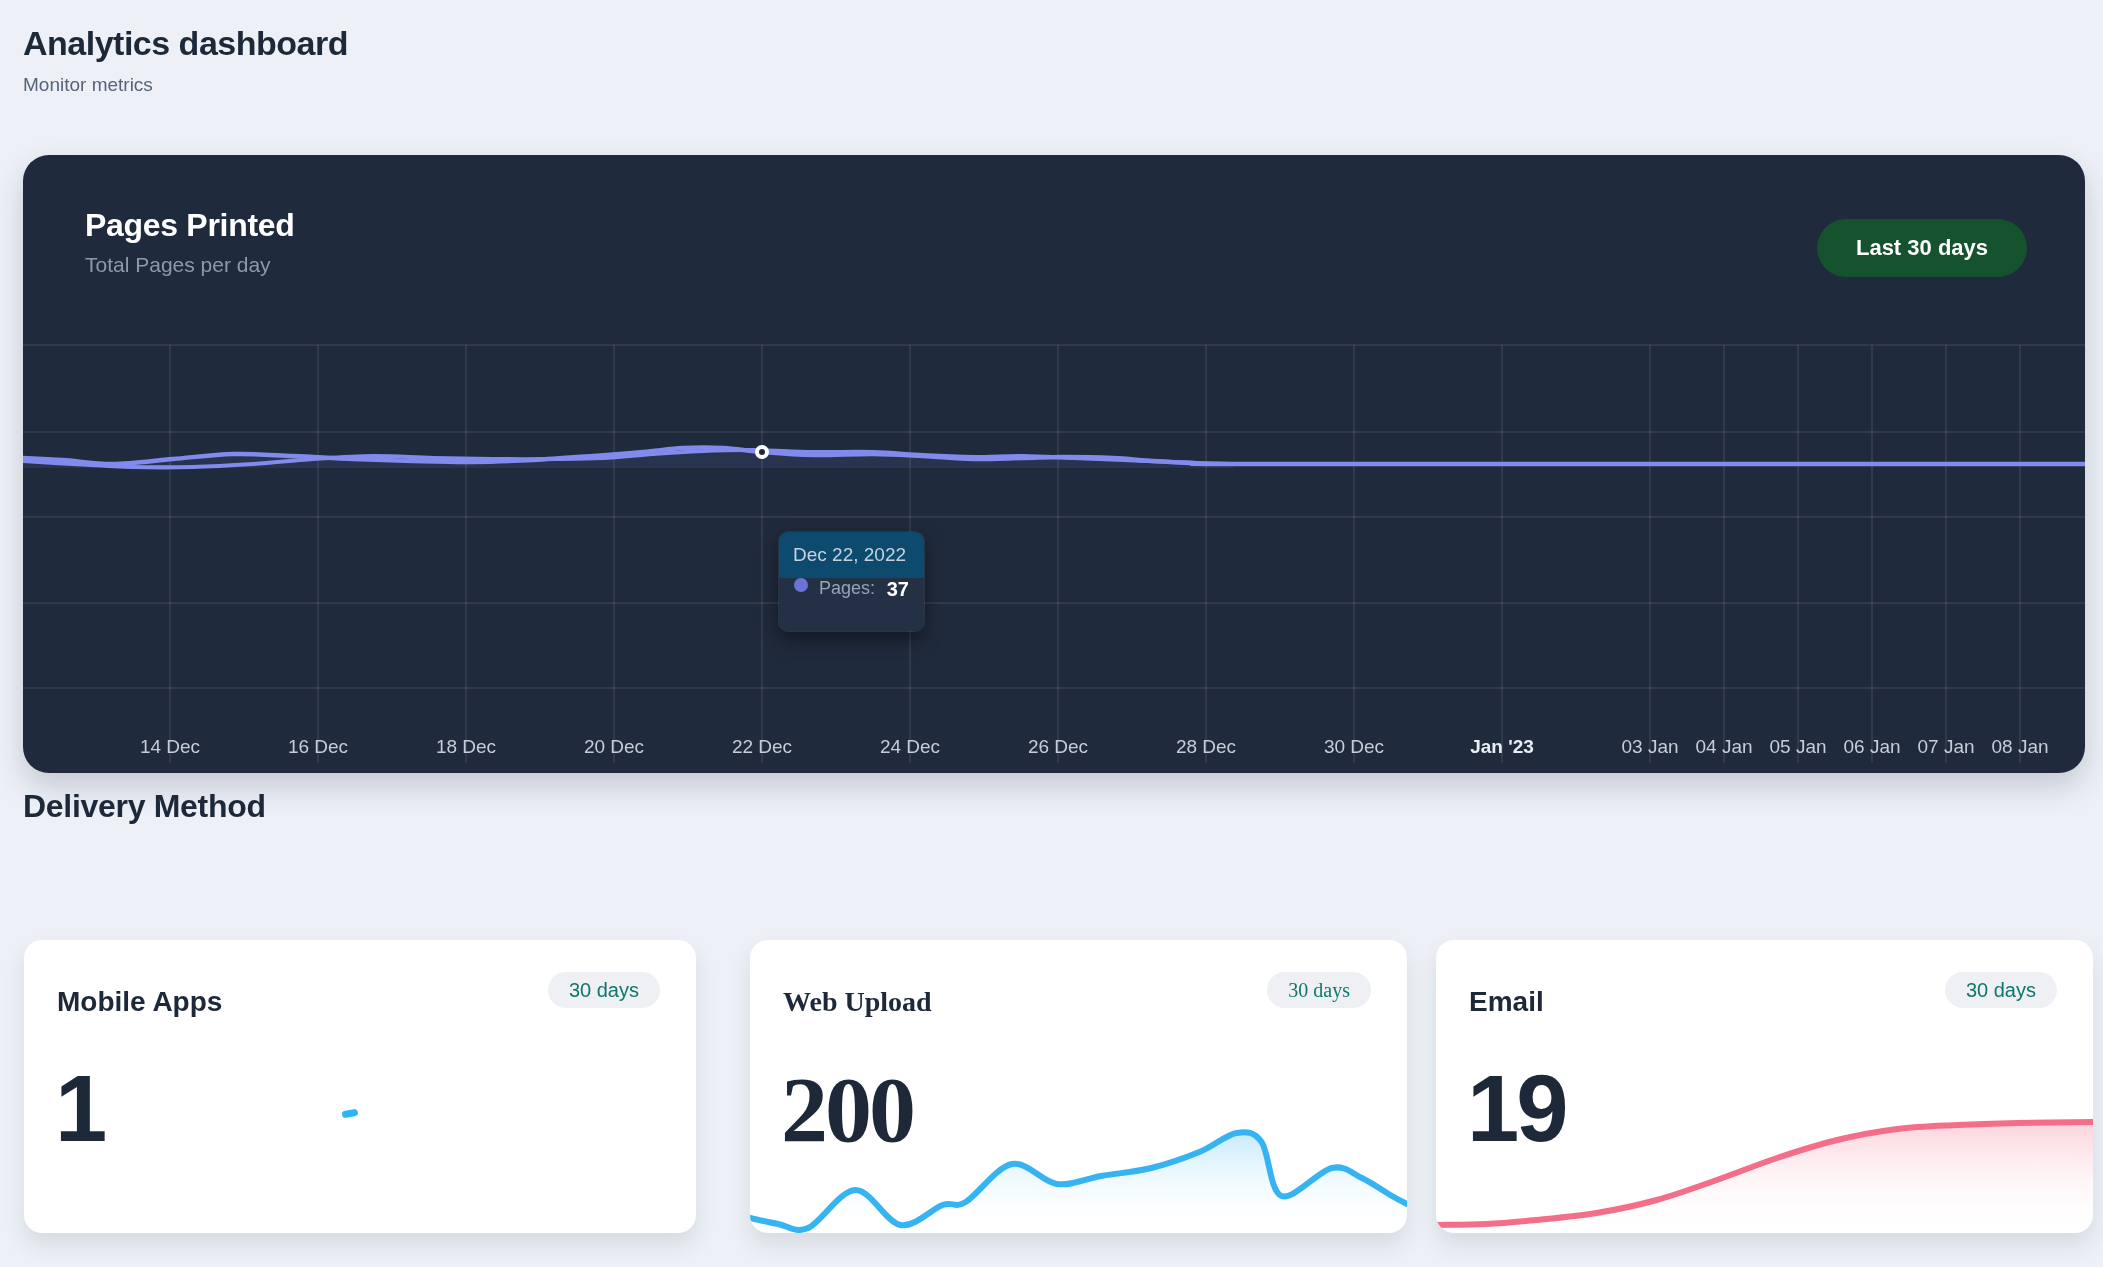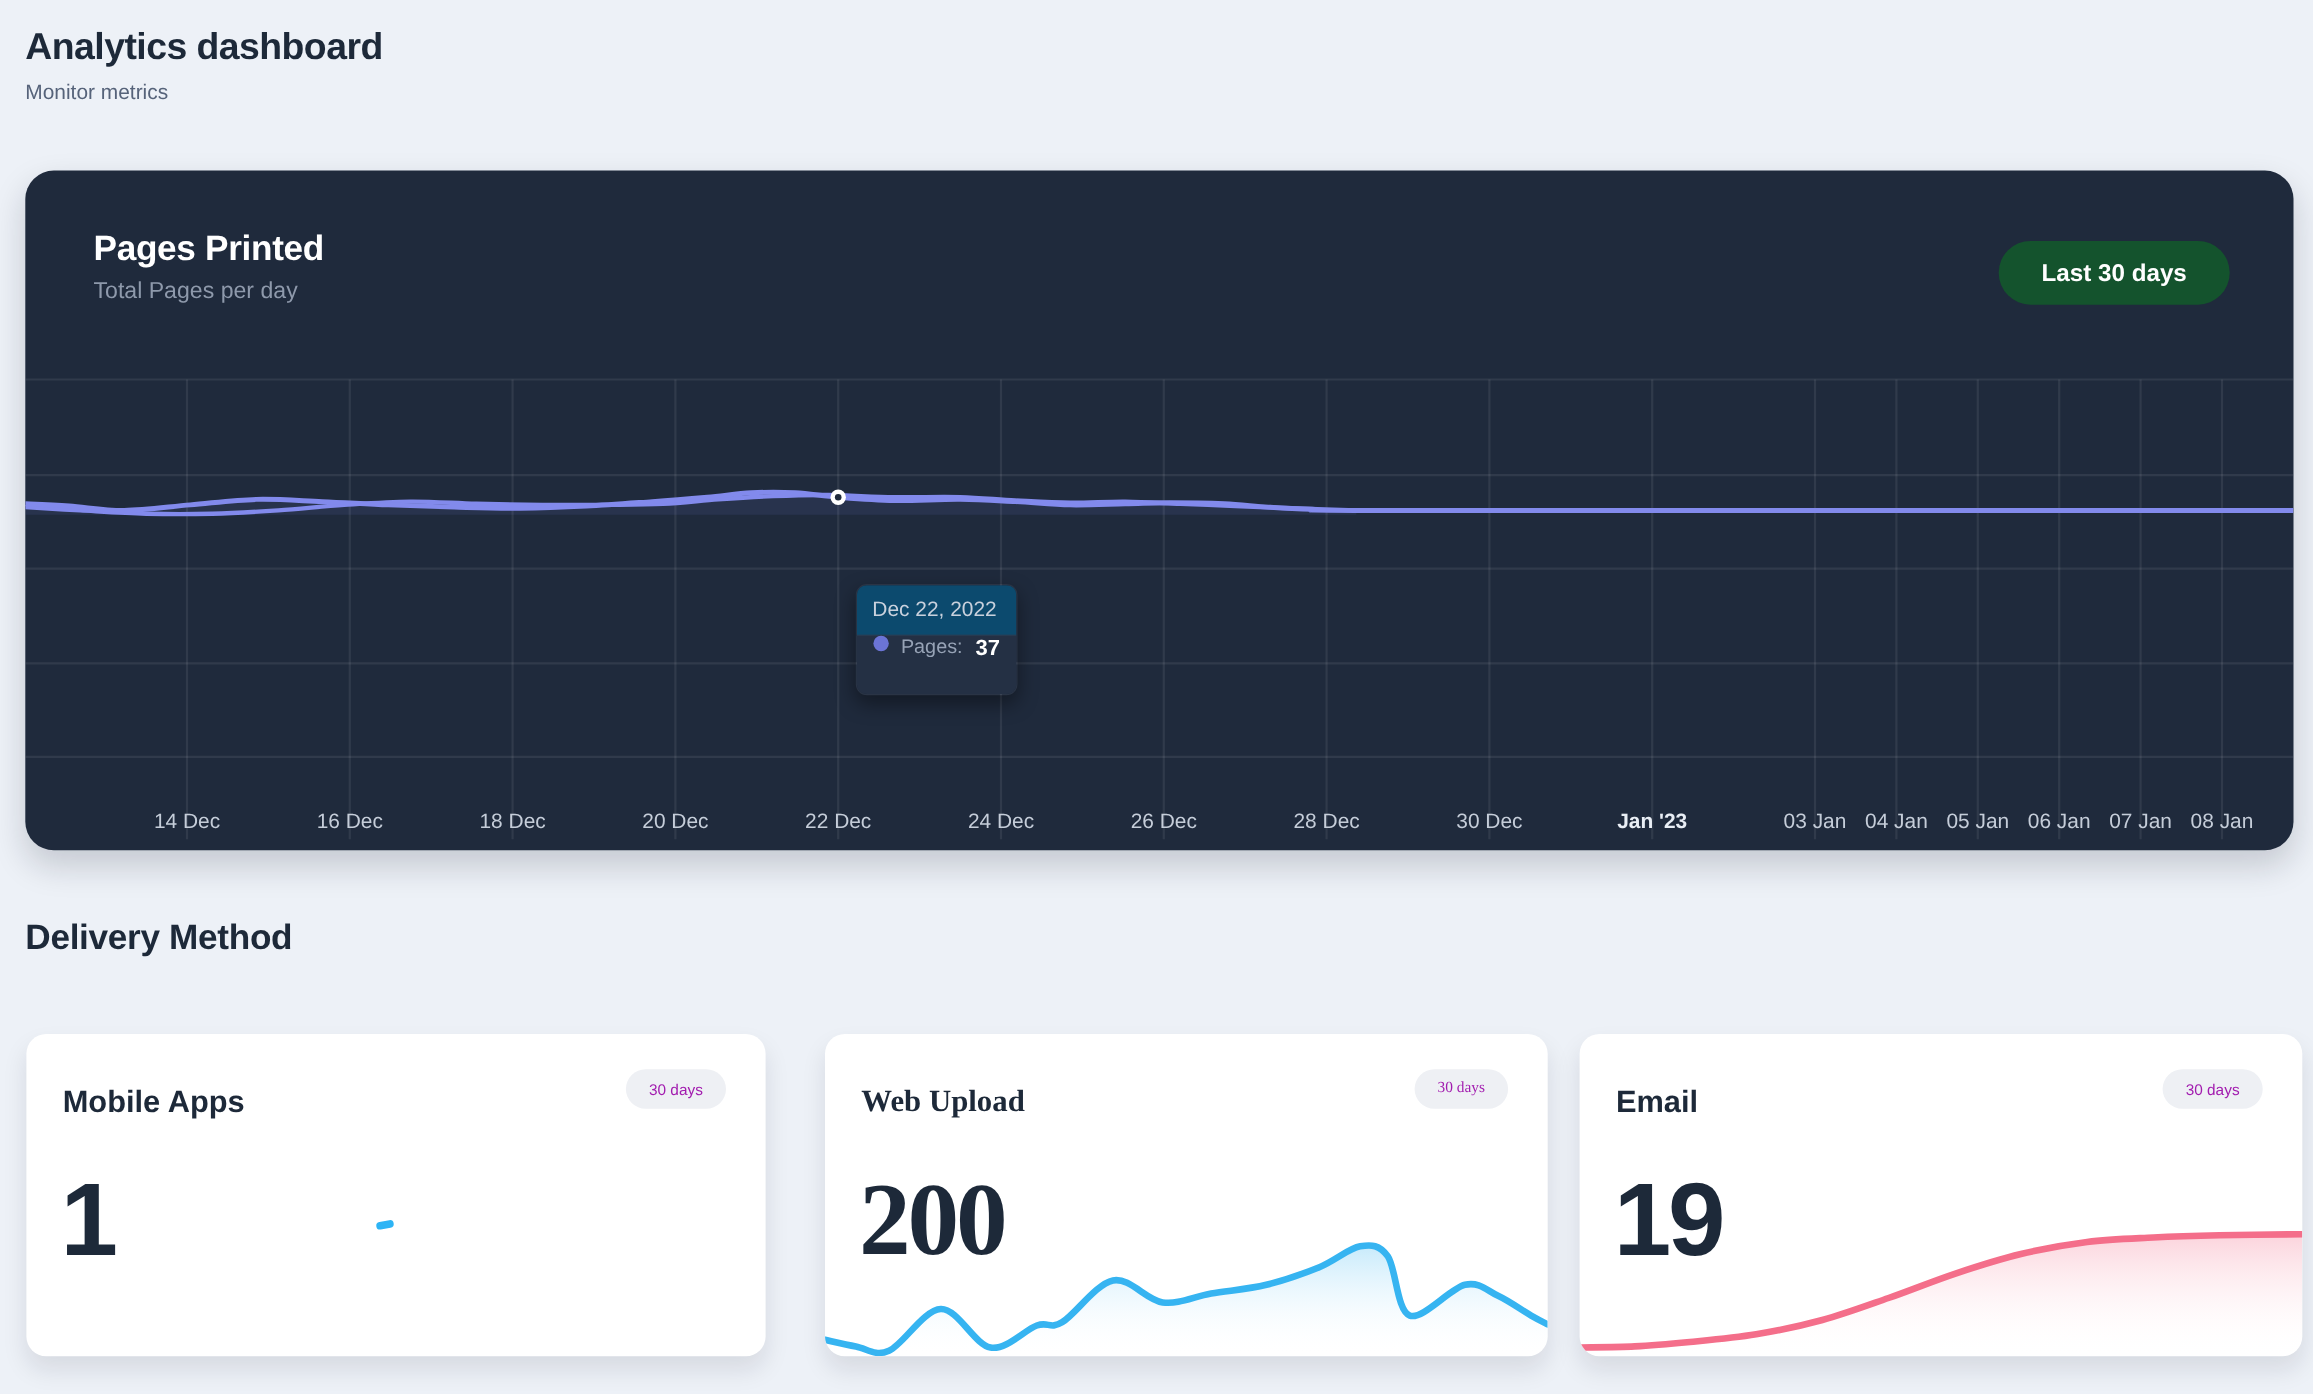--- a/index.html
+++ b/index.html
@@ -42,31 +42,31 @@
     border-bottom:1px solid #303D52;
   }
   .tooltip-body{
     height:53px;background:#243044;
     display:flex;padding:0 15px;
   }
   .tooltip-dot{width:14px;height:14px;border-radius:50%;background:#6B74D6;flex:0 0 auto;}
   .tooltip-label{margin-left:11px;color:#97A3B6;font-size:18px;}
   .tooltip-value{margin-left:auto;color:#FFFFFF;font-size:20px;font-weight:700;}
   
-  .section-heading{left:23px;top:834px;font-size:32px;font-weight:700;color:#1D2939;letter-spacing:-0.3px;}
+  .section-heading{left:23px;top:788px;font-size:32px;font-weight:700;color:#1D2939;letter-spacing:-0.3px;}
   .delivery-card{
     top:940px;width:657px;height:293px;background:#FFFFFF;border-radius:18px;
     box-shadow:0 12px 22px rgba(16,24,40,0.10);
     overflow:hidden;
   }
   .card-1{left:24px;padding-left:15px;} .card-2{left:750px;font-family:Liberation Serif, serif;} .card-3{left:1436px;}
   .card-title{position:absolute;left:33px;top:46px;font-size:28px;font-weight:700;color:#1D2939;}
   .days-badge{
     position:absolute;right:36px;top:32px;height:36px;padding:0 21px;
-    background:#EEF0F4;border-radius:18px;color:#a21caf;font-size:14px;
+    background:#EEF0F4;border-radius:18px;color:#0f766e;font-size:20px;
     display:flex;align-items:center;
   }
   .card-value{position:absolute;left:31px;top:122px;font-size:94px;font-weight:800;color:#1D2939;line-height:1;letter-spacing:-3px;}
   .sparkline{position:absolute;left:0;bottom:0;width:100%;height:115px;display:block;}
   .spark-dash{position:absolute;left:318px;top:170px;width:16px;height:7px;border-radius:4px;transform:rotate(-10deg);}
 </style>
 </head>
 <body>
 
 <div class="abs page-title">Analytics dashboard</div>

